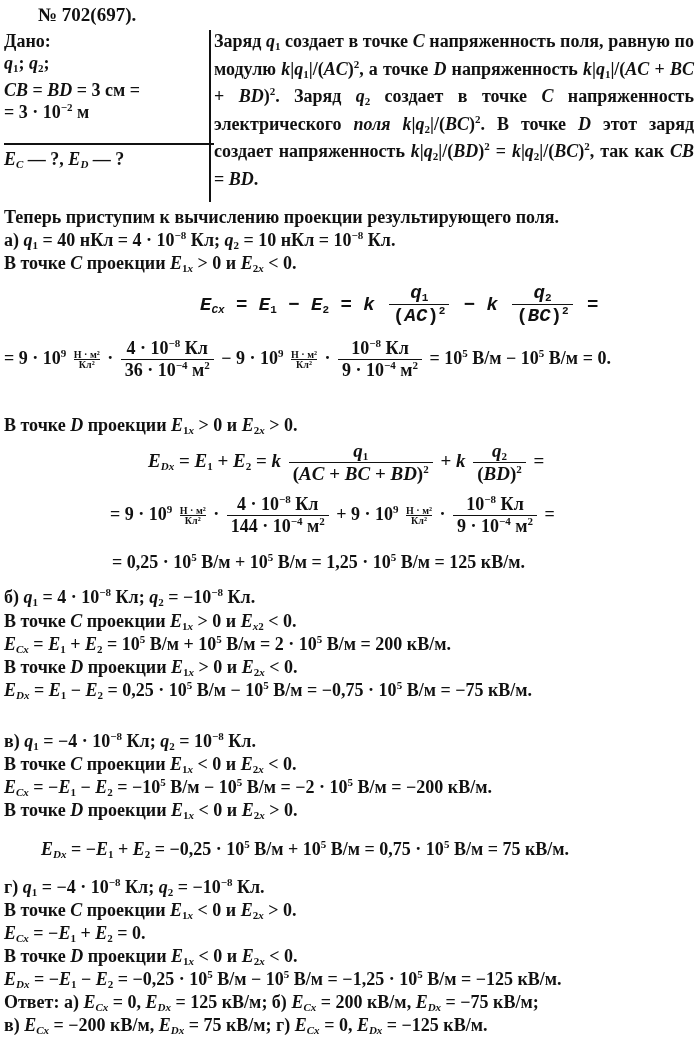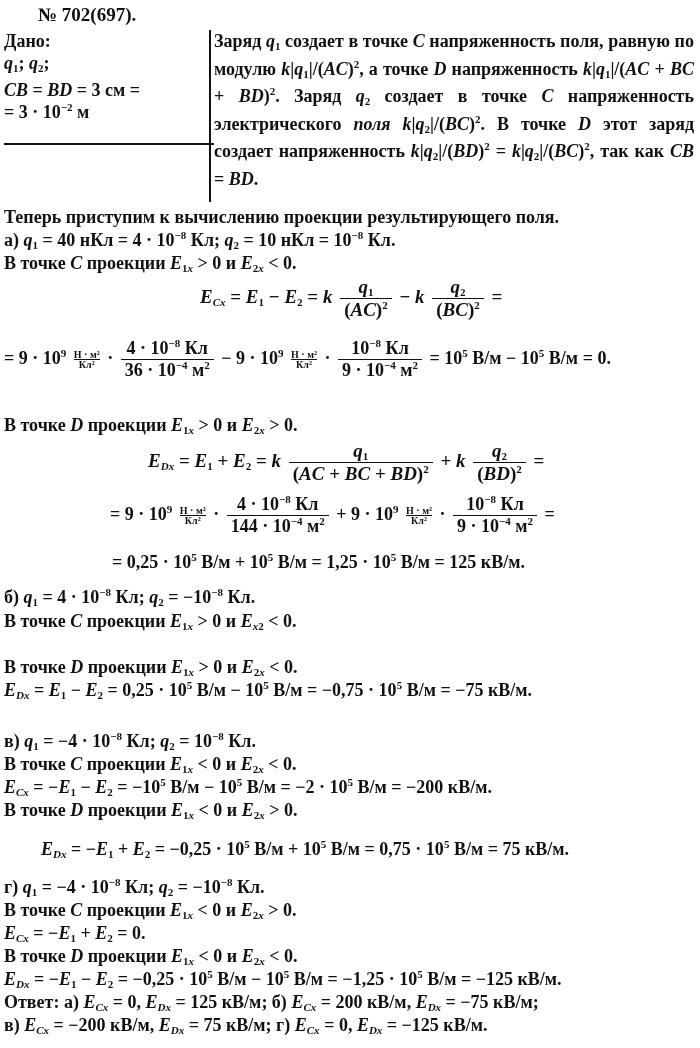--- a/index.html
+++ b/index.html
@@ -33,34 +33,35 @@
 <div class="page">
 
   <div class="title">№ 702(697).</div>
 
   <div class="given">
     <div class="row">Дано:</div>
     <div class="row"><i>q</i><sub>1</sub>; <i>q</i><sub>2</sub>;</div>
     <div class="row"><i>CB</i> = <i>BD</i> = 3 см =</div>
     <div class="row">= 3 · 10<sup>−2</sup> м</div>
     <div class="hr"></div>
+    <div class="unknown"><i>E<sub>C</sub></i> — ?, <i>E<sub>D</sub></i> — ?</div>
   </div>
 
   <div class="vline"></div>
 
   <div class="solution">
     <div>Заряд <i>q</i><sub>1</sub> создает в точке <i>C</i> напряженность поля, равную по модулю <i>k</i>|<i>q</i><sub>1</sub>|/(<i>AC</i>)<sup>2</sup>, а точке <i>D</i> напряженность <i>k</i>|<i>q</i><sub>1</sub>|/(<i>AC</i> + <i>BC</i> + <i>BD</i>)<sup>2</sup>. Заряд <i>q</i><sub>2</sub> создает в точке <i>C</i> напряженность электрического <i>поля</i> <i>k</i>|<i>q</i><sub>2</sub>|/(<i>BC</i>)<sup>2</sup>. В точке <i>D</i> этот заряд создает напряженность <i>k</i>|<i>q</i><sub>2</sub>|/(<i>BD</i>)<sup>2</sup> = <i>k</i>|<i>q</i><sub>2</sub>|/(<i>BC</i>)<sup>2</sup>, так как <i>CB</i> = <i>BD</i>.</div>
   </div>
 
   <div class="body" style="top:206px;">Теперь приступим к вычислению проекции результирующего поля.</div>
 
   <div class="body" style="top:229px;">а) <i>q</i><sub>1</sub> = 40 нКл = 4 · 10<sup>−8</sup> Кл; <i>q</i><sub>2</sub> = 10 нКл = 10<sup>−8</sup> Кл.</div>
   <div class="body" style="top:252px;">В точке <i>C</i> проекции <i>E</i><sub>1<i>x</i></sub> &gt; 0 и <i>E</i><sub>2<i>x</i></sub> &lt; 0.</div>
 
-  <div class="eq" style="left:200px; top:276px;">
+  <div class="eq" style="left:200px; top:282px;font-family:Liberation Mono, monospace;">
     <i>E</i><sub><i>Cx</i></sub> = <i>E</i><sub>1</sub> − <i>E</i><sub>2</sub> = <i>k</i>
     <span class="frac"><span class="num"><i>q</i><sub>1</sub></span><span class="den">(<i>AC</i>)<sup>2</sup></span></span>
     − <i>k</i>
     <span class="frac"><span class="num"><i>q</i><sub>2</sub></span><span class="den">(<i>BC</i>)<sup>2</sup></span></span> =
   </div>
 
   <div class="eq" style="left:4px; top:338px; font-size:18px;">
     = 9 · 10<sup>9</sup>
     <span class="unitfrac"><span class="num">Н · м²</span><span>Кл²</span></span> ·
     <span class="frac"><span class="num">4 · 10<sup>−8</sup> Кл</span><span class="den">36 · 10<sup>−4</sup> м<sup>2</sup></span></span>
@@ -85,20 +86,21 @@
     <span class="frac"><span class="num">4 · 10<sup>−8</sup> Кл</span><span class="den">144 · 10<sup>−4</sup> м<sup>2</sup></span></span>
     + 9 · 10<sup>9</sup>
     <span class="unitfrac"><span class="num">Н · м²</span><span>Кл²</span></span> ·
     <span class="frac"><span class="num">10<sup>−8</sup> Кл</span><span class="den">9 · 10<sup>−4</sup> м<sup>2</sup></span></span> =
   </div>
 
   <div class="eq" style="left:112px; top:552px; font-size:18px;">= 0,25 · 10<sup>5</sup> В/м + 10<sup>5</sup> В/м = 1,25 · 10<sup>5</sup> В/м = 125 кВ/м.</div>
 
   <div class="body" style="top:586px;">б) <i>q</i><sub>1</sub> = 4 · 10<sup>−8</sup> Кл; <i>q</i><sub>2</sub> = −10<sup>−8</sup> Кл.</div>
   <div class="body" style="top:610px;">В точке <i>C</i> проекции <i>E</i><sub>1<i>x</i></sub> &gt; 0 и <i>E</i><sub><i>x</i>2</sub> &lt; 0.</div>
+  <div class="body" style="top:633px;"><i>E</i><sub><i>Cx</i></sub> = <i>E</i><sub>1</sub> + <i>E</i><sub>2</sub> = 10<sup>5</sup> В/м + 10<sup>5</sup> В/м = 2 · 10<sup>5</sup> В/м = 200 кВ/м.</div>
   <div class="body" style="top:656px;">В точке <i>D</i> проекции <i>E</i><sub>1<i>x</i></sub> &gt; 0 и <i>E</i><sub>2<i>x</i></sub> &lt; 0.</div>
   <div class="body" style="top:679px;"><i>E</i><sub><i>Dx</i></sub> = <i>E</i><sub>1</sub> − <i>E</i><sub>2</sub> = 0,25 · 10<sup>5</sup> В/м − 10<sup>5</sup> В/м = −0,75 · 10<sup>5</sup> В/м = −75 кВ/м.</div>
 
   <div class="body" style="top:730px;">в) <i>q</i><sub>1</sub> = −4 · 10<sup>−8</sup> Кл; <i>q</i><sub>2</sub> = 10<sup>−8</sup> Кл.</div>
   <div class="body" style="top:753px;">В точке <i>C</i> проекции <i>E</i><sub>1<i>x</i></sub> &lt; 0 и <i>E</i><sub>2<i>x</i></sub> &lt; 0.</div>
   <div class="body" style="top:776px;"><i>E</i><sub><i>Cx</i></sub> = −<i>E</i><sub>1</sub> − <i>E</i><sub>2</sub> = −10<sup>5</sup> В/м − 10<sup>5</sup> В/м = −2 · 10<sup>5</sup> В/м = −200 кВ/м.</div>
   <div class="body" style="top:799px;text-align:center;">В точке <i>D</i> проекции <i>E</i><sub>1<i>x</i></sub> &lt; 0 и <i>E</i><sub>2<i>x</i></sub> &gt; 0.</div>
   <div class="body" style="top:838px;margin-left:37px;"><i>E</i><sub><i>Dx</i></sub> = −<i>E</i><sub>1</sub> + <i>E</i><sub>2</sub> = −0,25 · 10<sup>5</sup> В/м + 10<sup>5</sup> В/м = 0,75 · 10<sup>5</sup> В/м = 75 кВ/м.</div>
 
   <div class="body" style="top:876px;">г) <i>q</i><sub>1</sub> = −4 · 10<sup>−8</sup> Кл; <i>q</i><sub>2</sub> = −10<sup>−8</sup> Кл.</div>

